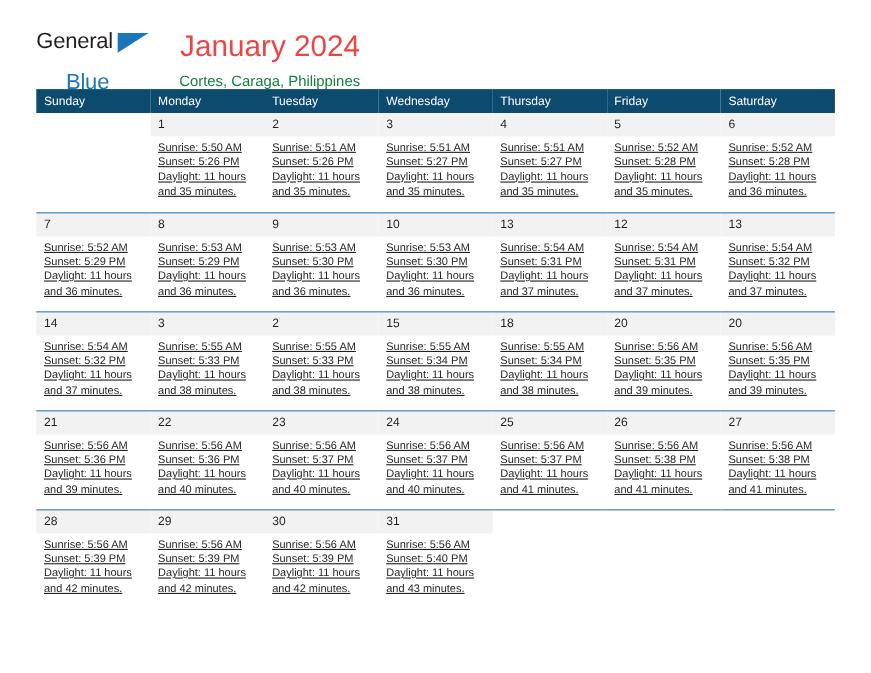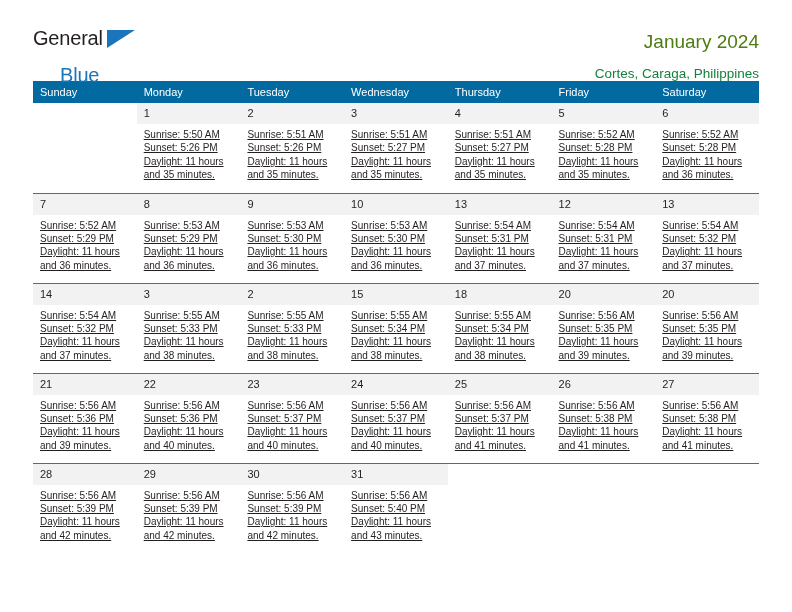--- a/index.html
+++ b/index.html
@@ -19,21 +19,21 @@
     width: 792px;
     height: 612px;
     box-sizing: border-box;
     padding: 0 33px;
   }
 
   
   .header {
     display: flex;
     align-items: flex-start;
-    justify-content: space-between;
+    justify-content: flex-start;
     padding-top: 26px;
     height: 72px;
     box-sizing: border-box;
   }
   .logo {
     position: relative;
     width: 130px;
     padding-top: 2px;
   }
   .logo-row1 {
@@ -59,43 +59,43 @@
     letter-spacing: -0.2px;
     color: #1b75bb;
     padding-left: 27px;
     margin-top: 16px;
   }
   .title-block {
     text-align: right;
     padding-top: 0px;
   }
   .cal-title {
-    font-size: 19px;
+    font-size: 27px;
     line-height: 32px;
-    color: #4d7c0f;
+    color: #ef4444;
     font-weight: normal;
     white-space: nowrap;
   }
   .cal-subtitle {
     font-size: 13.5px;
     line-height: 18px;
     color: #15803d;
     margin-top: 7px;
     white-space: nowrap;
   }
 
   
   .calendar {
     width: 726px;
     border-collapse: collapse;
     table-layout: fixed;
     margin-top: 9px;
   }
   .calendar th {
-    background: #0369a1;
+    background: #0c4a6e;
     color: #ffffff;
     font-size: 11px;
     font-weight: normal;
     text-align: left;
     padding: 5px 0 5px 7px;
     height: 20px;
     box-sizing: border-box;
     border: none;
   }
   .calendar td {

